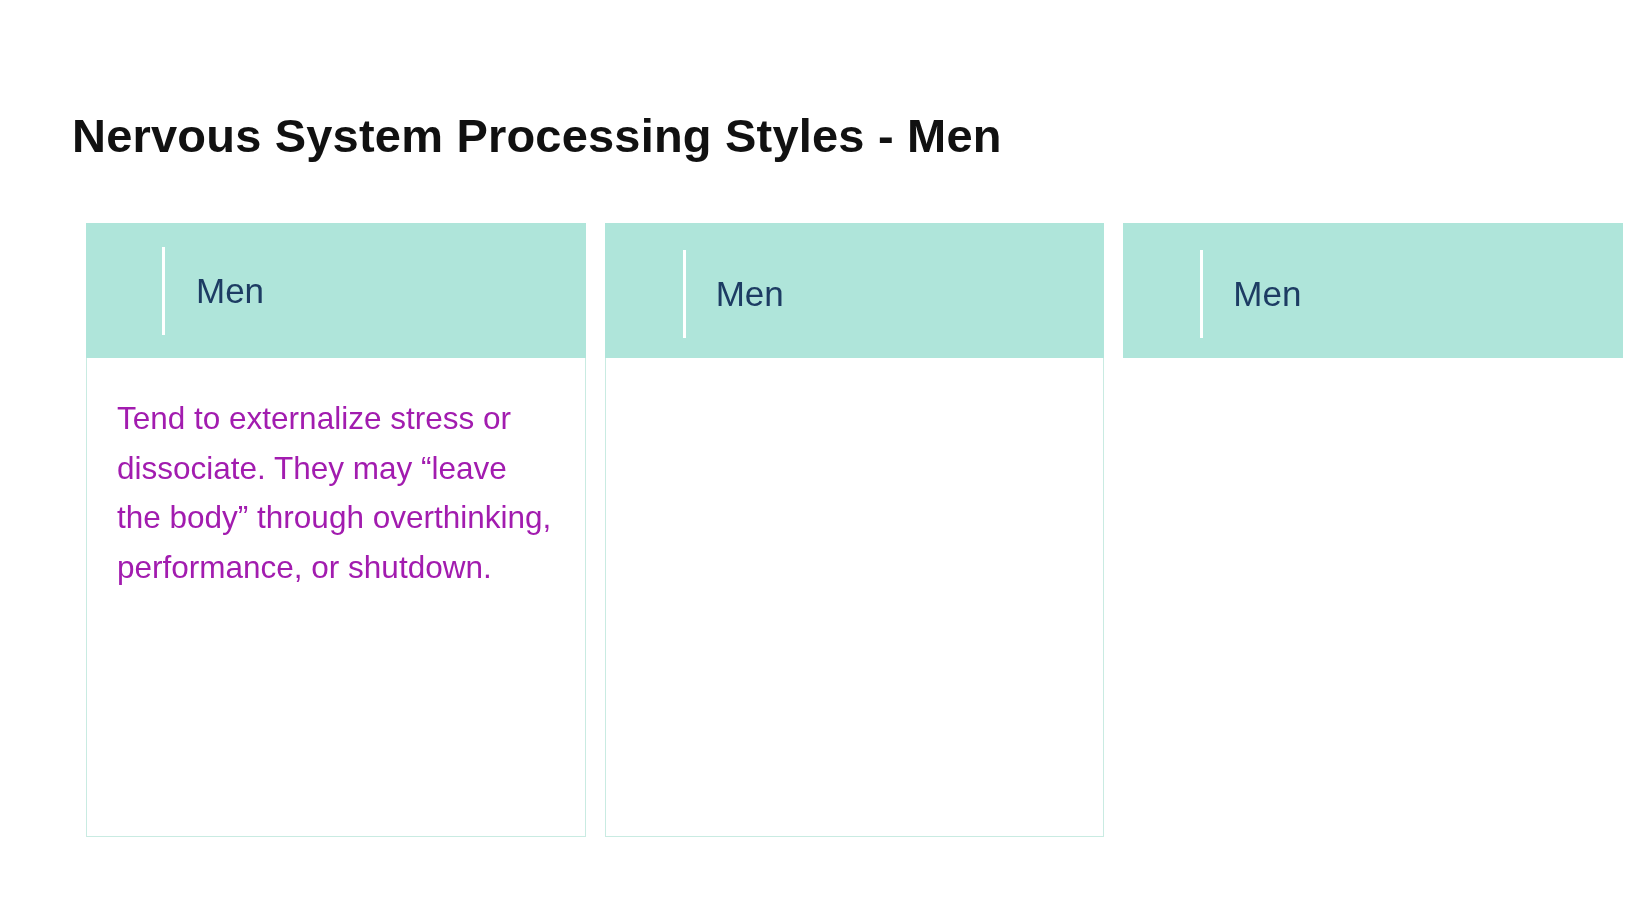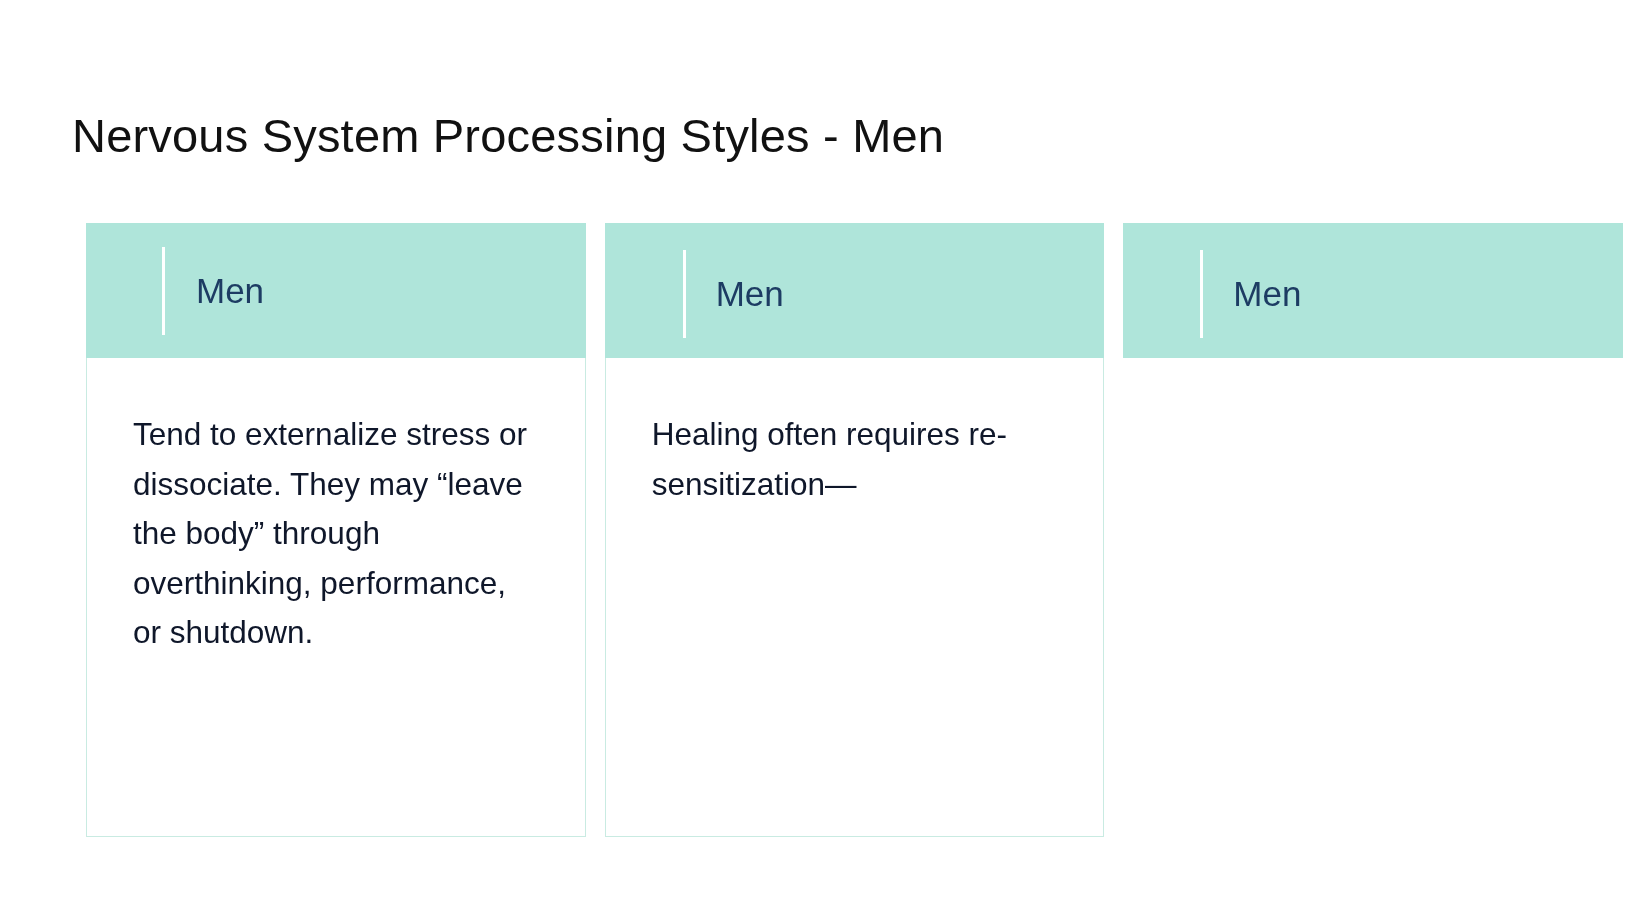--- a/index.html
+++ b/index.html
@@ -23,21 +23,21 @@
     background: #ffffff;
   }
 
   
   .slide-title {
     position: absolute;
     left: 72px;
     top: 74px;
     font-size: 47px;
     line-height: 62px;
-    font-weight: 400;
+    font-weight: 700;
     letter-spacing: 0.2px;
     color: #111111;
     white-space: nowrap;
   }
 
   
   .cards {
     position: absolute;
     left: 54px;
     top: 223px;
@@ -85,22 +85,22 @@
     flex: 1 1 auto;
     background: #ffffff;
     border-left: 1.5px solid #C9EBE2;
     border-right: 1.5px solid #C9EBE2;
     border-bottom: 1.5px solid #C9EBE2;
     box-sizing: border-box;
     overflow: hidden;
   }
 
   .card-body p {
-    margin: 16px;
-    color: #0f172a;
+    margin: 0;
+    color: #a21caf;
     font-weight: 400;
   }
 
   
 
   
   .card-1 .card-accent-rule { margin-left: 76px; }
   .card-1 .card-header-label { margin-left: 31px; }
   .card-1 .card-body { padding: 36px 30px 0 30px; }
   .card-1 .card-body p {
@@ -145,21 +145,20 @@
         <p>Tend to externalize stress or dissociate. They may “leave the body” through overthinking, performance, or shutdown.</p>
       </div>
     </div>
 
     <div class="card card-2">
       <div class="card-header">
         <span class="card-accent-rule"></span>
         <span class="card-header-label">Men</span>
       </div>
       <div class="card-body">
-        <p>Healing often requires re-sensitization—</p>
       </div>
     </div>
 
     <div class="card card-3">
       <div class="card-header">
         <span class="card-accent-rule"></span>
         <span class="card-header-label">Men</span>
       </div>
     </div>
 

